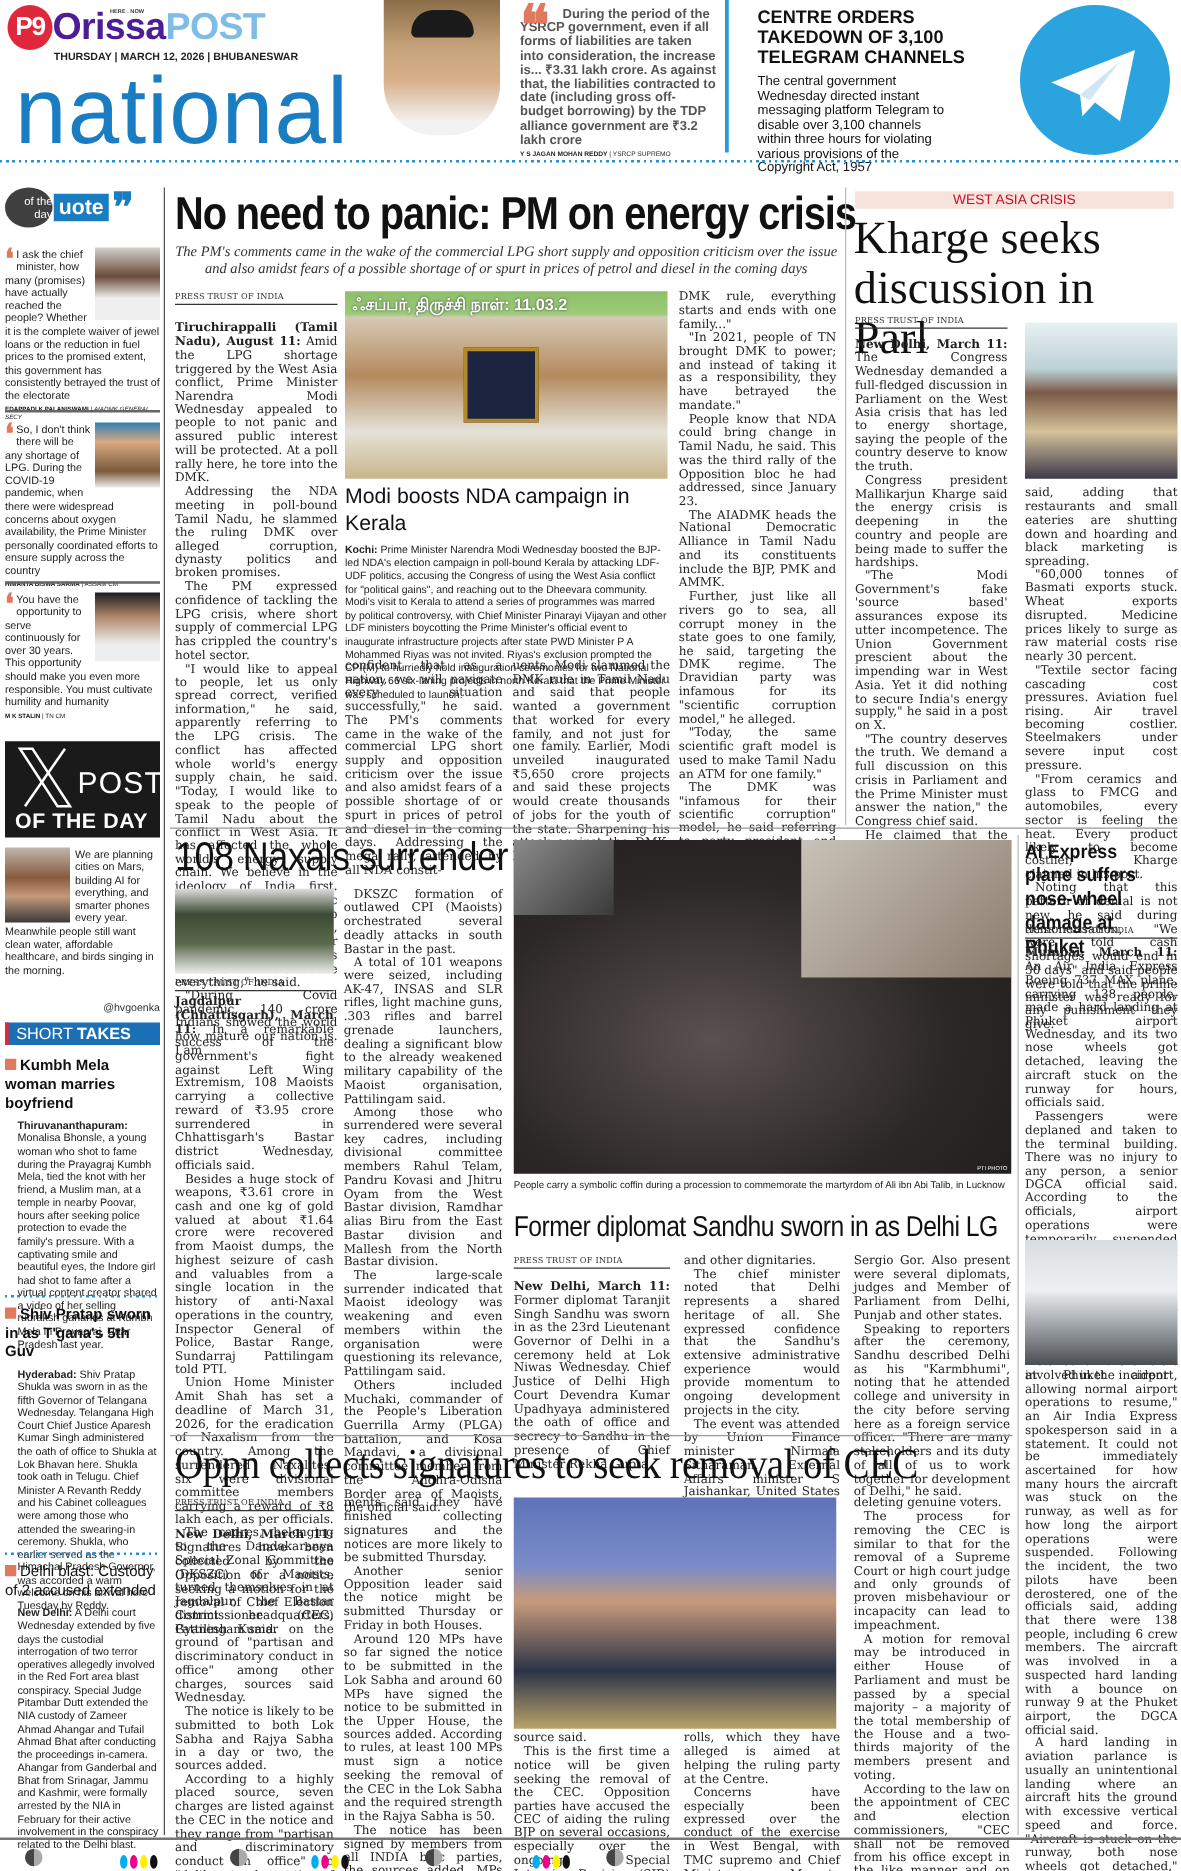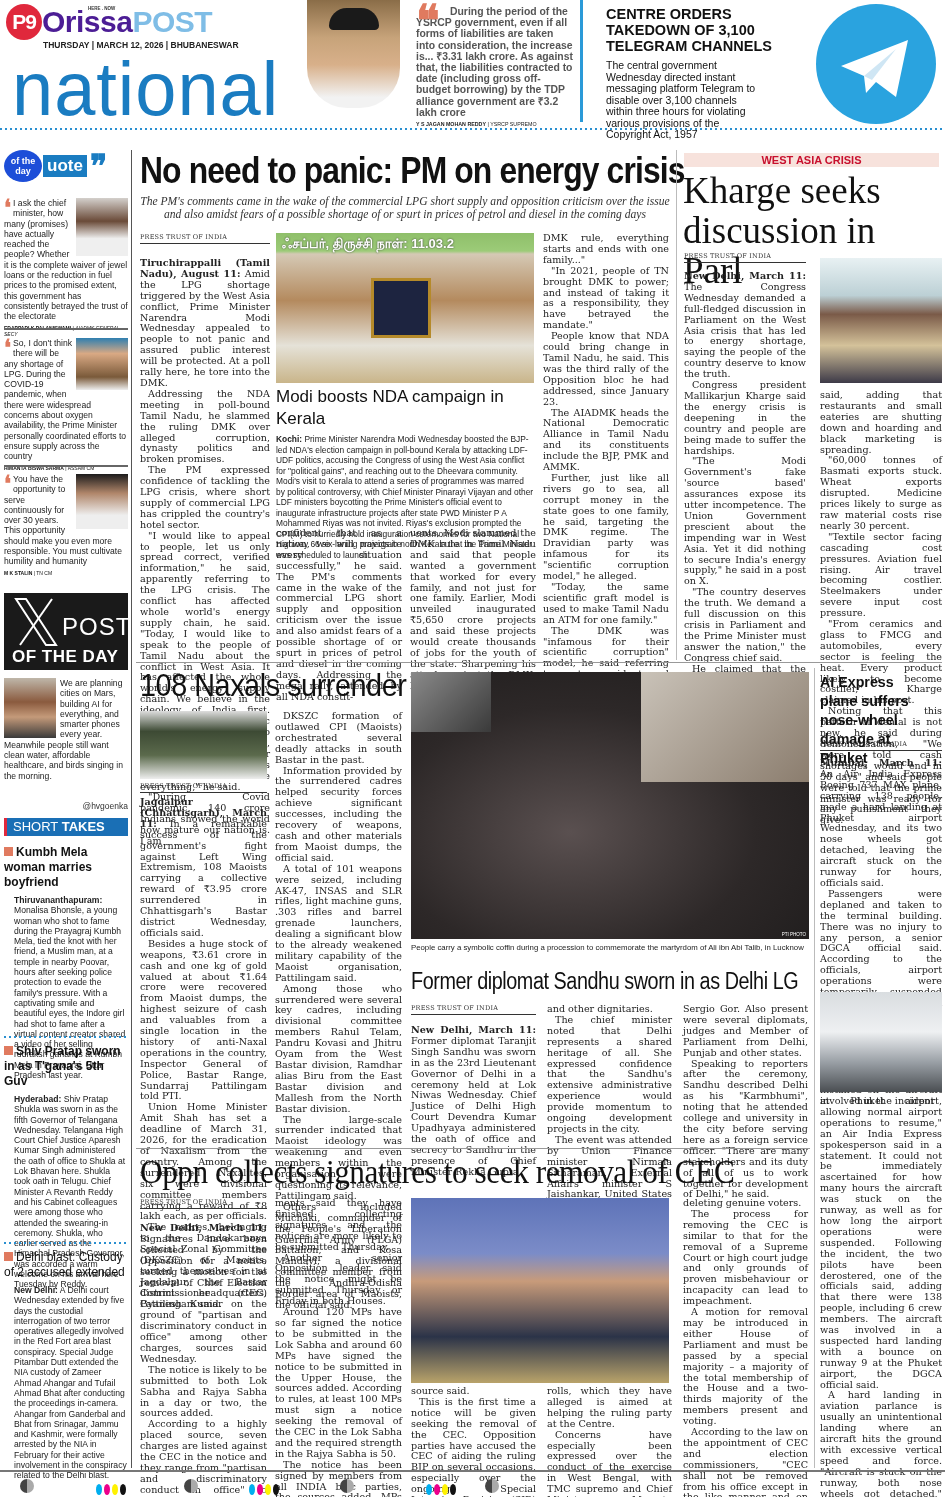--- a/index.html
+++ b/index.html
@@ -54,21 +54,21 @@
       <path d="M48 72 L80 45 L56 76 Z" fill="#cfe6f4"></path>
     </svg>
 </div>
 
 <div class="abs dotline" style="left:0;top:128px;width:945px"></div>
 
 <div class="abs vline" style="left:131px;top:150px;height:1318px"></div>
 
 <div class="abs" style="left:4px;top:150px;width:124px">
   <div style="display:flex;align-items:center;height:32px">
-    <div class="sans" style="width:38px;height:32px;border-radius:50%;background:#1d4ed8;color:#fff;font-size:9px;line-height:10px;text-align:center;padding-top:6px;font-weight:bold"><span>of the</span><br><span>day</span></div>
+    <div class="sans" style="width:38px;height:32px;border-radius:50%;background:#404040;color:#fff;font-size:9px;line-height:10px;text-align:right;padding-top:6px;font-weight:normal"><span>of the</span><br><span>day</span></div>
     <div class="sans" style="background:#1a7cc1;color:#fff;font-size:17px;font-weight:bold;padding:1px 4px;margin-left:1px;line-height:20px">uote</div>
     <div style="color:#1a7cc1;font-size:32px;font-weight:bold;line-height:20px;margin-left:3px">❞</div>
   </div>
 </div>
 
 <div class="abs" style="left:4px;top:198px;width:124px">
   <div class="photo" style="float:right;width:52px;height:58px;margin-left:3px;background:linear-gradient(180deg,#d4d0cc,#6a4a38 40%,#efefef 70%)"></div>
   <span style="float:left;color:#e07a5f;font-size:22px;line-height:18px;font-weight:bold;margin-right:2px">❛</span>
   <div class="side-txt">I ask the chief minister, how many (promises) have actually reached the people? Whether it is the complete waiver of jewel loans or the reduction in fuel prices to the promised extent, this government has consistently betrayed the trust of the electorate</div>
   <div class="sans" style="font-size:5px;margin-top:3px"><b>EDAPPADI K PALANISWAMI</b> | <i>AIADMK GENERAL SECY</i></div>
@@ -157,21 +157,21 @@
   <p>"In 2021, people of TN brought DMK to power; and instead of taking it as a responsibility, they have betrayed the mandate."</p>
   <p>People know that NDA could bring change in Tamil Nadu, he said. This was the third rally of the Opposition bloc he had addressed, since January 23.</p>
   <p>The AIADMK heads the National Democratic Alliance in Tamil Nadu and its constituents include the BJP, PMK and AMMK.</p>
   <p>Further, just like all rivers go to sea, all corrupt money in the state goes to one family, he said, targeting the DMK regime. The Dravidian party was infamous for its "scientific corruption model," he alleged.</p>
   <p>"Today, the same scientific graft model is used to make Tamil Nadu an ATM for one family."</p>
   <p>The DMK was "infamous for their scientific corruption" model, he said referring to party president and Chief Minister M K Stalin's refrain on the Dravidian model of governance, and alleged that "ministers may change, MLAs may change, but power remains only with one dynasty."</p>
   <p>Targeting DMK in the cash for jobs scam, he said when jobs were sold for money, the dreams of the middle class and poor were destroyed.</p>
 </div>
 
 <div class="abs vline" style="left:676px;top:150px;height:510px;border-color:#bbb"></div>
-<div class="abs sans" style="left:684px;top:153px;width:255px;background:#f7e2dc;color:#c8102e;font-weight:bold;font-size:11px;text-align:center;line-height:14px">WEST ASIA CRISIS</div>
+<div class="abs sans" style="left:684px;top:153px;width:255px;background:#f7e2dc;color:#c8102e;font-weight:normal;font-size:11px;text-align:center;line-height:14px">WEST ASIA CRISIS</div>
 <div class="abs serif" style="left:683px;top:171px;width:260px;font-size:37px;line-height:40px;color:#111">Kharge seeks discussion in Parl</div>
 
 <div class="abs" style="left:684px;top:252px;width:122px">
   <div class="credit">PRESS TRUST OF INDIA</div>
   <div class="body-txt" style="margin-top:8px">
     <p class="first"><b>New Delhi, March 11:</b><span> The Congress Wednesday demanded a full-fledged discussion in Parliament on the West Asia crisis that has led to energy shortage, saying the people of the country deserve to know the truth.</span></p>
     <p>Congress president Mallikarjun Kharge said the energy crisis is deepening in the country and people are being made to suffer the hardships.</p>
     <p>"The Modi Government's fake 'source based' assurances expose its utter incompetence. The Union Government prescient about the impending war in West Asia. Yet it did nothing to secure India's energy supply," he said in a post on X.</p>
     <p>"The country deserves the truth. We demand a full discussion on this crisis in Parliament and the Prime Minister must answer the nation," the Congress chief said.</p>
     <p>He claimed that the farmers are first in the line to suffer as fuel shortages hit agriculture and fertilizer supply.</p>
@@ -195,21 +195,20 @@
 <div class="abs credit" style="left:140px;top:782px;width:127px">PRESS TRUST OF INDIA</div>
 
 <div class="abs body-txt" style="left:140px;top:797px;width:127px">
   <p class="first"><b>Jagdalpur (Chhattisgarh), March 11:</b><span> In a remarkable success of the government's fight against Left Wing Extremism, 108 Maoists carrying a collective reward of ₹3.95 crore surrendered in Chhattisgarh's Bastar district Wednesday, officials said.</span></p>
   <p>Besides a huge stock of weapons, ₹3.61 crore in cash and one kg of gold valued at about ₹1.64 crore were recovered from Maoist dumps, the highest seizure of cash and valuables from a single location in the history of anti-Naxal operations in the country, Inspector General of Police, Bastar Range, Sundarraj Pattilingam told PTI.</p>
   <p>Union Home Minister Amit Shah has set a deadline of March 31, 2026, for the eradication of Naxalism from the country. Among the surrendered Naxalites, six were divisional committee members carrying a reward of ₹8 lakh each, as per officials.</p>
   <p>The cadres, belonging to the Dandakaranya Special Zonal Committee (DKSZC) of Maoists, turned themselves in at Jagdalpur, the Bastar district headquarters, Pattilingam said.</p>
 </div>
 <div class="abs body-txt" style="left:275px;top:711px;width:127px">
   <p>DKSZC formation of outlawed CPI (Maoists) orchestrated several deadly attacks in south Bastar in the past.</p>
-  <p>Information provided by the surrendered cadres helped security forces achieve significant successes, including the recovery of weapons, cash and other materials from Maoist dumps, the official said.</p>
   <p>A total of 101 weapons were seized, including AK-47, INSAS and SLR rifles, light machine guns, .303 rifles and barrel grenade launchers, dealing a significant blow to the already weakened military capability of the Maoist organisation, Pattilingam said.</p>
   <p>Among those who surrendered were several key cadres, including divisional committee members Rahul Telam, Pandru Kovasi and Jhitru Oyam from the West Bastar division, Ramdhar alias Biru from the East Bastar division and Mallesh from the North Bastar division.</p>
   <p>The large-scale surrender indicated that Maoist ideology was weakening and even members within the organisation were questioning its relevance, Pattilingam said.</p>
   <p>Others included Muchaki, commander of the People's Liberation Guerrilla Army (PLGA) battalion, and Kosa Mandavi, a divisional committee member from the Andhra-Odisha Border area of Maoists, the official said.</p>
 </div>
 
 <div class="abs photo" style="left:411px;top:672px;width:398px;height:267px;background:radial-gradient(ellipse at 40% 60%,#5a5050 0%,#2d2828 55%,#1c1a1a 100%)">
   <div style="position:absolute;left:230px;top:0;width:168px;height:110px;background:linear-gradient(135deg,#c9c2b8,#8b7d6e)"></div>
   <div style="position:absolute;left:0;top:0;width:80px;height:60px;background:linear-gradient(135deg,#8a8a8a,#3a3a3a)"></div>
   <div class="sans" style="position:absolute;right:3px;bottom:2px;font-size:4.5px;color:#fff">PTI PHOTO</div>

